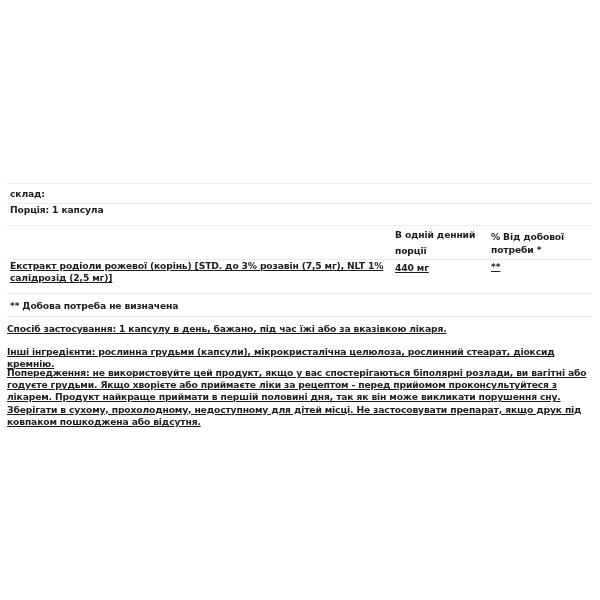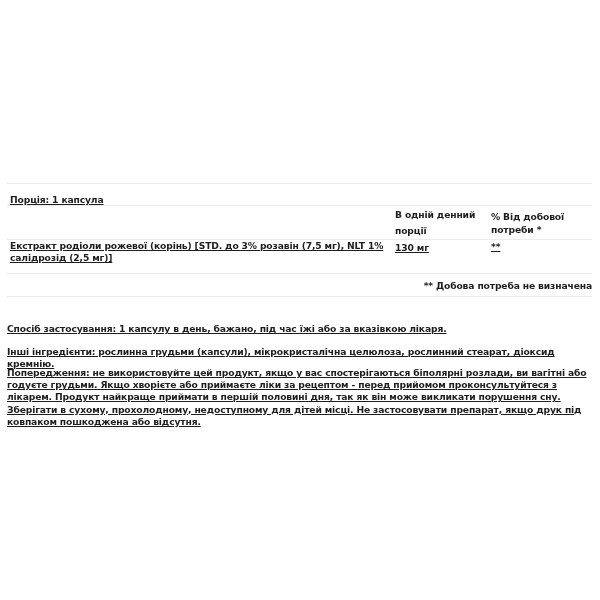--- a/index.html
+++ b/index.html
@@ -4,44 +4,47 @@
   <style>
     html, body { margin: 0; padding: 0; background: #ffffff; }
     body {
       width: 600px; height: 600px; position: relative; overflow: hidden;
       font-family: "DejaVu Sans", sans-serif; color: #1e1e1e;
       font-size: 9.2px; font-weight: bold; letter-spacing: -0.15px;
     }
     .wrap { position: absolute; left: 7px; top: 183px; width: 585px; }
     .row { border-top: 1px solid #ececec; box-sizing: border-box; }
     .row.simple { height: 20px; display: flex; align-items: center; padding-left: 3px; }
-    .row.simple2 { height: 22px; display: flex; align-items: flex-end; padding-left: 3px; text-decoration: underline; }
+    .row.simple2 { height: 22px; display: flex; align-items: flex-start; padding-left: 3px; }
     .row.thead { height: 34px; display: flex; align-items: center; }
     .row.tbody { height: 34px; display: flex; align-items: flex-start; text-decoration: underline; }
-    .row.note { height: 24px; display: flex; align-items: center; padding-left: 3px; border-bottom: 1px solid #ececec; justify-content: flex-end; }
+    .row.note { height: 24px; display: flex; align-items: center; padding-left: 3px; border-bottom: 1px solid #ececec; }
     .c1 { width: 385px; padding-left: 3px; line-height: 12px; }
     .c2 { width: 96px; line-height: 16px; }
     .c3 { width: 100px; line-height: 13px; }
     .para { position: absolute; left: 7px; width: 585px; line-height: 12.2px; text-decoration: underline; }
   </style>
 </head>
 <body>
 
 <div class="wrap">
+  <div class="row simple">
+    <span>склад:</span>
+  </div>
   <div class="row simple2">
     <span>Порція: 1 капсула</span>
   </div>
   <div class="row thead">
     <div class="c1"></div>
     <div class="c2">В одній денний порції</div>
     <div class="c3">% Від добової потреби *</div>
   </div>
   <div class="row tbody">
     <div class="c1">Екстракт родіоли рожевої (корінь) [STD. до 3% розавін (7,5 мг), NLT 1% салідрозід (2,5 мг)]</div>
-    <div class="c2">130 мг</div>
+    <div class="c2">440 мг</div>
     <div class="c3">**</div>
   </div>
   <div class="row note">
     <span>** Добова потреба не визначена</span>
   </div>
 </div>
 
 <div class="para" style="top:323px;">Спосіб застосування: 1 капсулу в день, бажано, під час їжі або за вказівкою лікаря.</div>
 <div class="para" style="top:346px;">Інші інгредієнти: рослинна грудьми (капсули), мікрокристалічна целюлоза, рослинний стеарат, діоксид кремнію.</div>
 <div class="para" style="top:367px;">Попередження: не використовуйте цей продукт, якщо у вас спостерігаються біполярні розлади, ви вагітні або годуєте грудьми. Якщо хворієте або приймаєте ліки за рецептом - перед прийомом проконсультуйтеся з лікарем. Продукт найкраще приймати в першій половині дня, так як він може викликати порушення сну. Зберігати в сухому, прохолодному, недоступному для дітей місці. Не застосовувати препарат, якщо друк під ковпаком пошкоджена або відсутня.</div>

